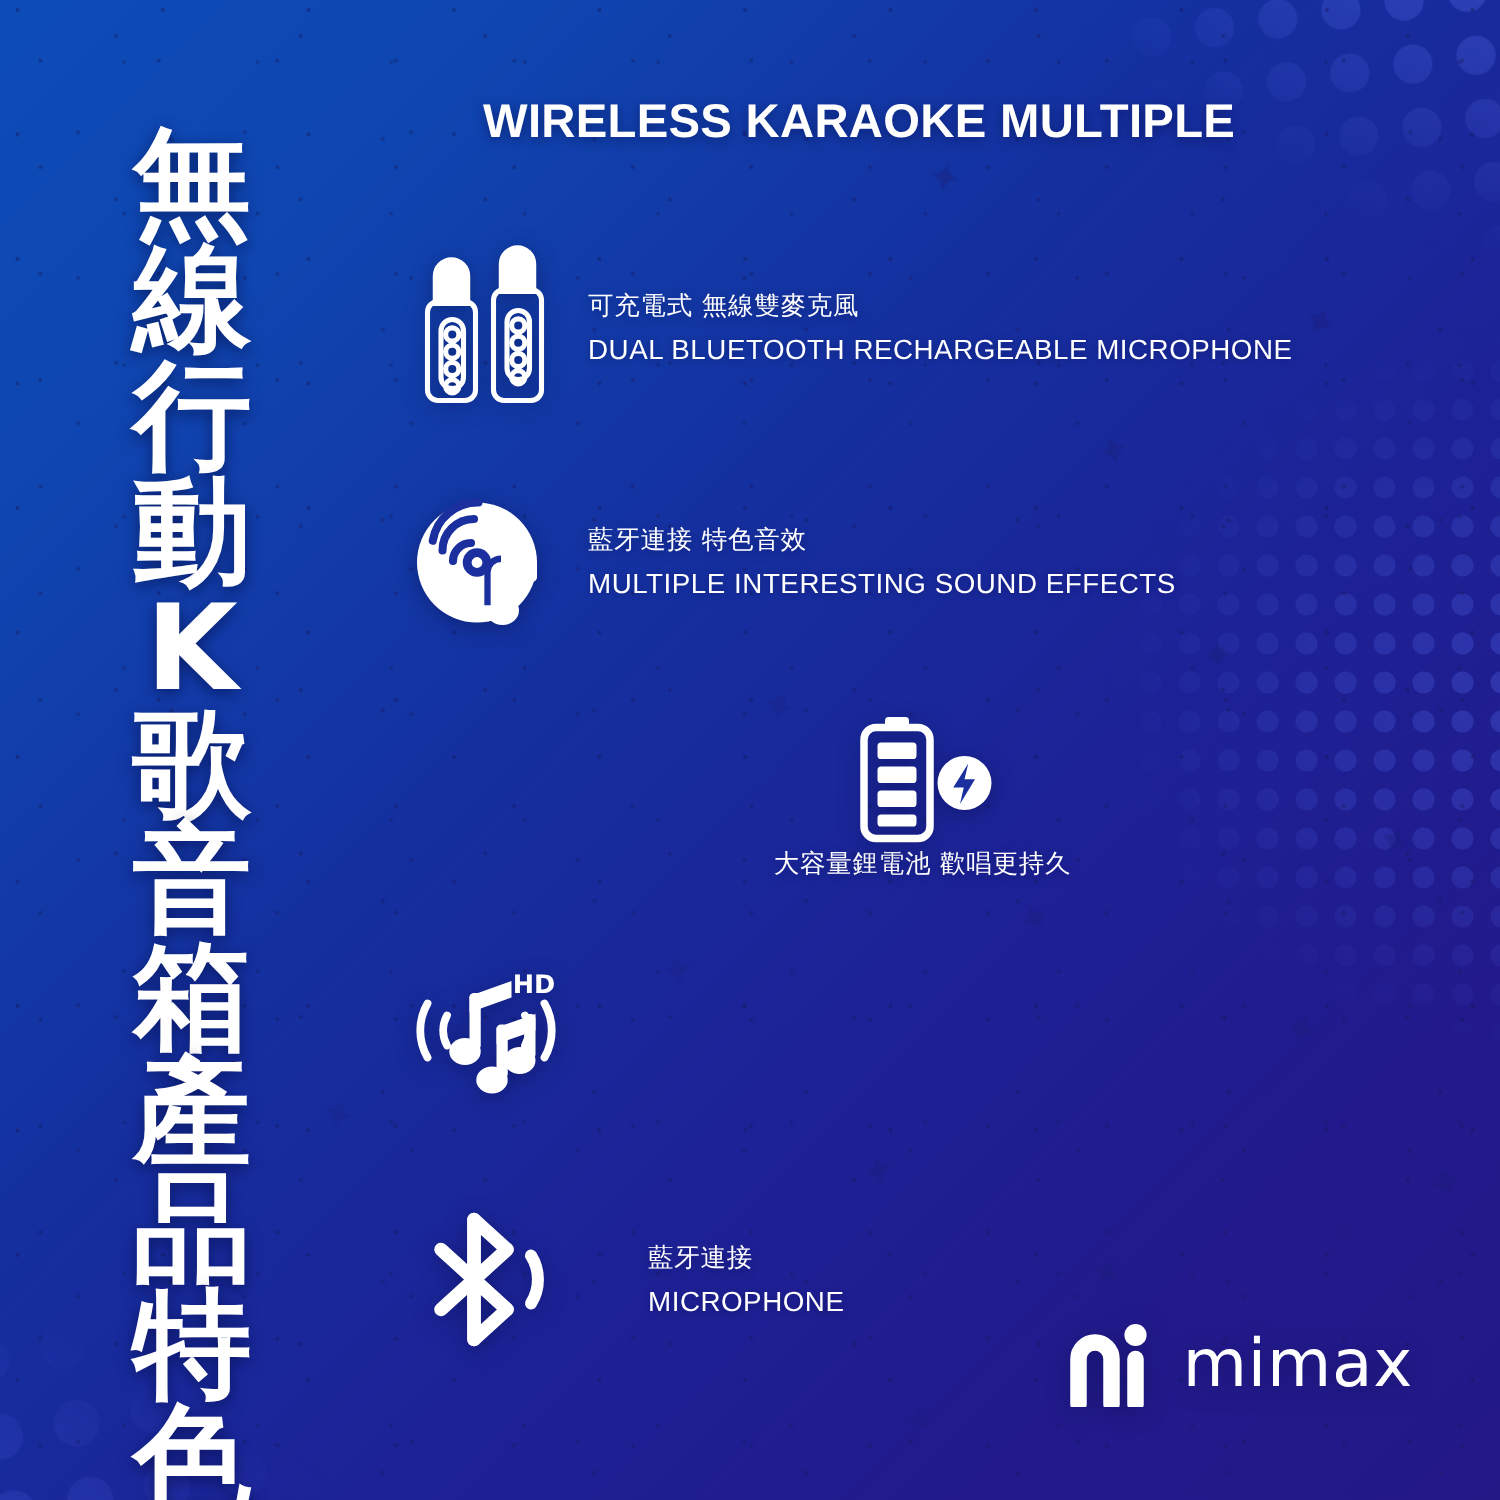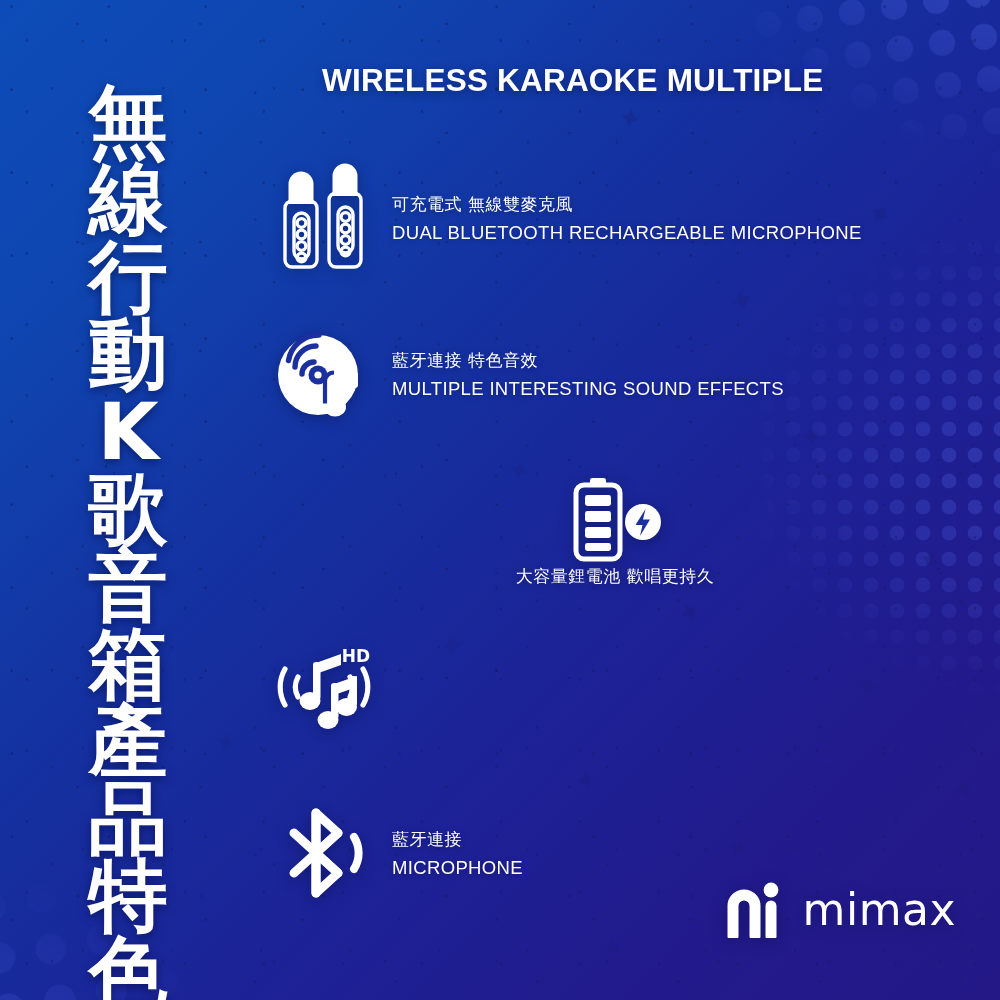--- a/index.html
+++ b/index.html
@@ -144,26 +144,26 @@
     line-height:1.2;
     text-shadow:0 1px 5px rgba(4,10,60,.35);
     white-space:nowrap;
   }
 
   
   .feature-row[data-row="0"] { height:118px; margin-bottom:42px; }
   .feature-row[data-row="1"] { height:110px; margin-bottom:42px; }
   .feature-row[data-row="2"] { height:110px; margin-bottom:48px;flex-direction:column; }
   .feature-row[data-row="3"] { height:112px; margin-bottom:56px; }
-  .feature-row[data-row="4"] { height:112px; margin-bottom:0; }
+  .feature-row[data-row="4"] { height:112px; margin-bottom:0;gap:40px; }
 
   
   #brand-logo {
     position:absolute;
-    right:44px; bottom:62px;
+    right:58px; bottom:62px;
     display:flex;
     align-items:center;
     gap:14px;
     z-index:7;
     filter:drop-shadow(0 3px 8px rgba(4,10,60,.4));
   }
   #brand-logo .wordmark {
     color:#fff;
     font-family:"DejaVu Sans","Liberation Sans",sans-serif;
     font-size:44px;

